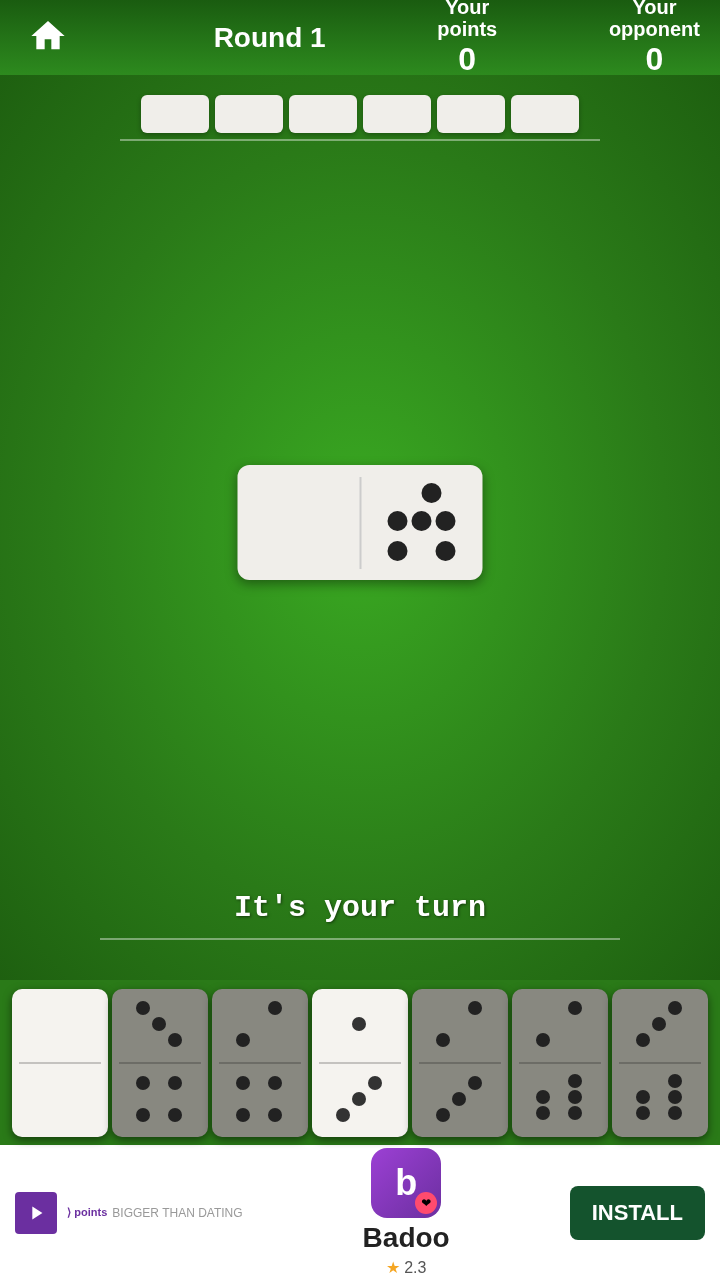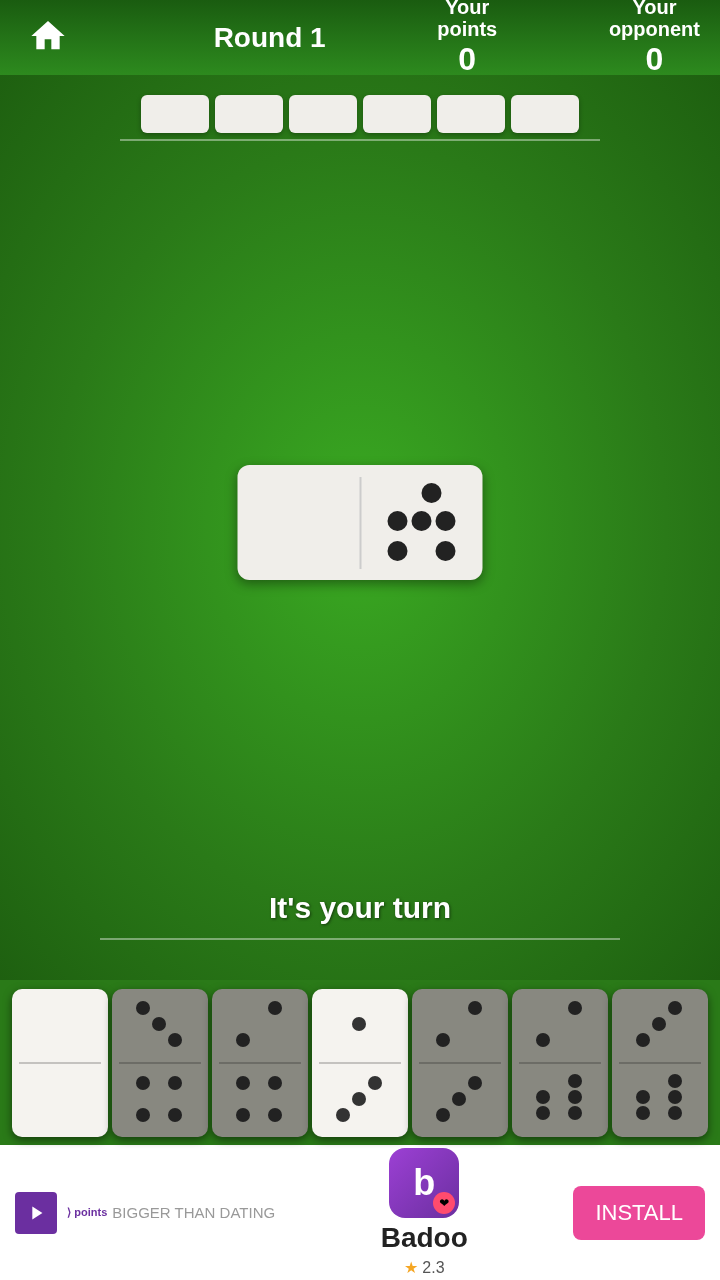--- a/index.html
+++ b/index.html
@@ -116,20 +116,21 @@
       flex: 1;
       height: 100%;
     }
 
     
     #turn-message {
       position: absolute;
       bottom: 55px;
       width: 100%;
       text-align: center;
+      font-family: Liberation Mono, monospace;
     }
     #turn-message span {
       color: white;
       font-size: 30px;
       font-weight: bold;
       text-shadow: 1px 1px 3px rgba(0,0,0,0.5);
     }
     #turn-divider {
       width: 520px;
       height: 2px;
@@ -272,24 +273,24 @@
     }
     .ad-stars {
       display: flex;
       align-items: center;
       gap: 4px;
       font-size: 16px;
       color: #555;
     }
     .ad-star { color: #f5a623; }
     .ad-install-btn {
-      background: #ec4899;
+      background: #14532d;
       color: white;
       font-size: 22px;
-      font-weight: normal;
+      font-weight: bold;
       padding: 14px 22px;
       border-radius: 8px;
       cursor: pointer;
       white-space: nowrap;
     }
   </style>
 </head>
 <body>
 
 <div id="header">
@@ -485,21 +486,21 @@
 
 <div id="ad-banner">
   <div class="ad-left">
     <div class="ad-play-icon">
       <svg width="22" height="22" viewBox="0 0 24 24" fill="white">
           <path d="M8 5v14l11-7z"></path>
         </svg>
     </div>
     <div class="ad-badoo-logo">
       <span class="ad-badoo-text-logo">⟩ points</span>
-      <div style="font-size:15px;color:#999;">BIGGER THAN DATING</div>
+      <div style="font-size:12px;color:#999;">BIGGER THAN DATING</div>
     </div>
   </div>
   <div class="ad-center">
     <div class="ad-icon-circle">
       <span class="ad-icon-b">b</span>
       <div class="ad-icon-heart">❤</div>
     </div>
     <div class="ad-title">Badoo</div>
     <div class="ad-stars">
       <span class="ad-star">★</span>

